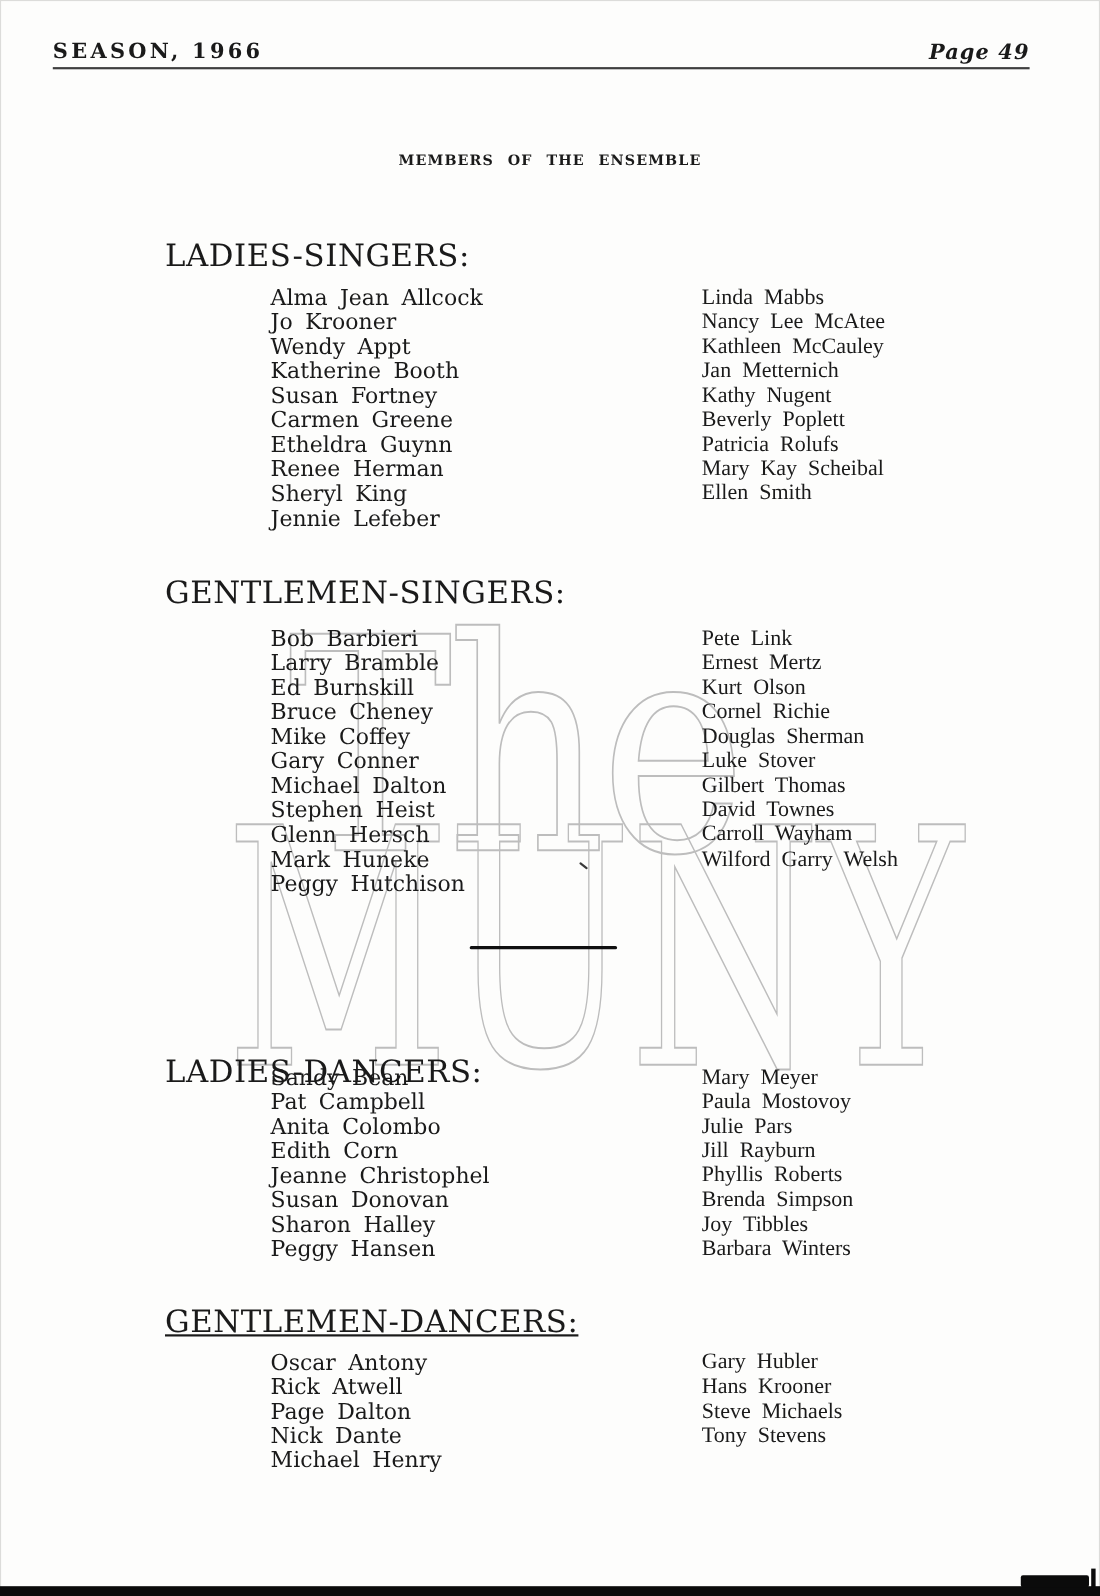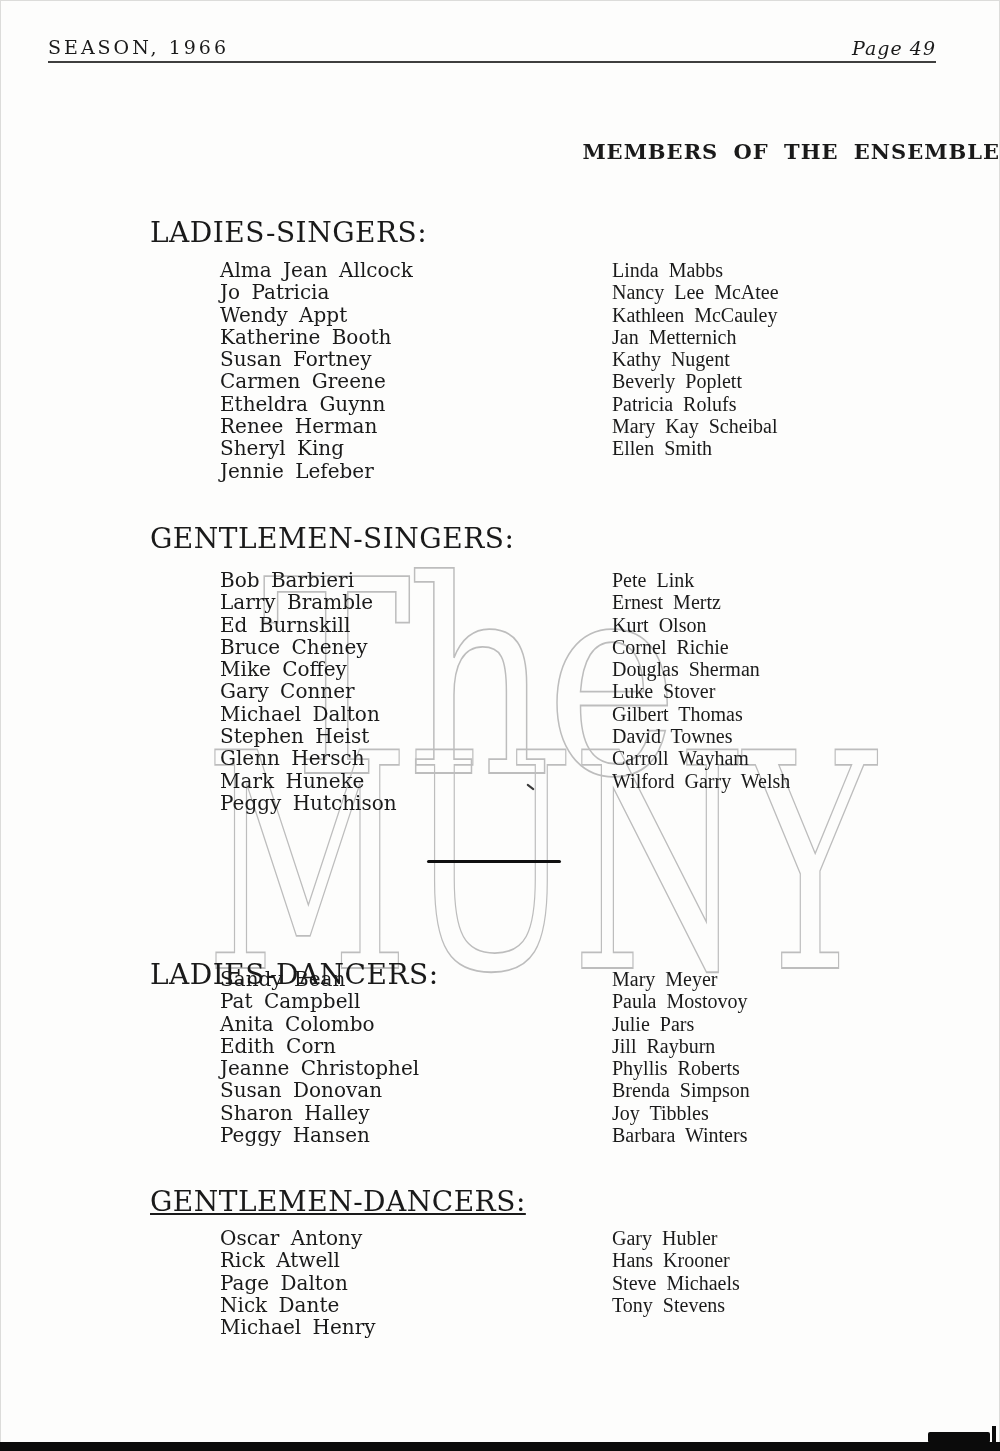--- a/index.html
+++ b/index.html
@@ -26,39 +26,39 @@
     white-space:nowrap;
     user-select:none;
   }
   #wm-the  { left:262px; top:545px; font-size:270px; transform:scaleX(0.83); letter-spacing:-6px; }
   #wm-muny { left:205px; top:715px; font-size:300px; transform:scaleX(0.665); letter-spacing:-4px; }
   .scan-speck {
     position:absolute; left:526px; top:786px; width:9px; height:2px;
     background:#3a3a3a; transform:rotate(38deg); border-radius:2px; z-index:2;
   }
   
-  .hdr { position:absolute; z-index:2; font-size:19px; font-weight:normal;text-align:right; }
+  .hdr { position:absolute; z-index:2; font-size:19px; font-weight:bold;text-align:right; }
   #hdr-left  { left:48px; top:36px; letter-spacing:3px; }
   #hdr-right { right:64px; top:37px; font-style:italic; letter-spacing:1px; }
   #hdr-rule  { position:absolute; left:48px; top:61px; width:888px; height:2px; background:#3f3f3f; z-index:2; }
   
   #page-title {
     position:absolute; z-index:2; left:0; top:139px; width:100%;
-    text-align:right; font-size:21px; font-weight:bold;
+    text-align:center; font-size:13px; font-weight:bold;
     word-spacing:7px; letter-spacing:1px;
   }
   
   .heading {
     position:absolute; left:150px; z-index:2;
     font-size:28px; letter-spacing:0.5px; white-space:nowrap;
   }
   .namecol {
     position:absolute; z-index:2;
     font-size:20px; line-height:22.3px;
-    word-spacing:5px; white-space:nowrap;
+    word-spacing:5px; white-space:nowrap;margin-left:26px;
   }
   .col-left  { left:220px; }
   .col-right { left:612px;font-family:Liberation Serif, serif; }
   #s0-heading { top:216px; }  #s0-left,#s0-right { top:259px; }
   #s1-heading { top:522px; }  #s1-left,#s1-right { top:569px; }
   #s2-heading { top:958px; }  #s2-left,#s2-right { top:968px; }
   #s3-heading { top:1185px;text-decoration:underline; } #s3-left,#s3-right { top:1227px; }
   
   #mid-divider {
     position:absolute; left:427px; top:860px; width:134px; height:3px;
@@ -79,21 +79,21 @@
 
 <div class="hdr" id="hdr-left">SEASON, 1966</div>
 <div class="hdr" id="hdr-right">Page 49</div>
 <div id="hdr-rule"></div>
 
 <div id="page-title">MEMBERS OF THE ENSEMBLE</div>
 
 <div class="heading" id="s0-heading">LADIES-SINGERS:</div>
 <div class="namecol col-left" id="s0-left">
     <div>Alma Jean Allcock</div>
-    <div>Jo Patricia</div>
+    <div>Jo Krooner</div>
     <div>Wendy Appt</div>
     <div>Katherine Booth</div>
     <div>Susan Fortney</div>
     <div>Carmen Greene</div>
     <div>Etheldra Guynn</div>
     <div>Renee Herman</div>
     <div>Sheryl King</div>
     <div>Jennie Lefeber</div>
   </div>
 <div class="namecol col-right" id="s0-right">

